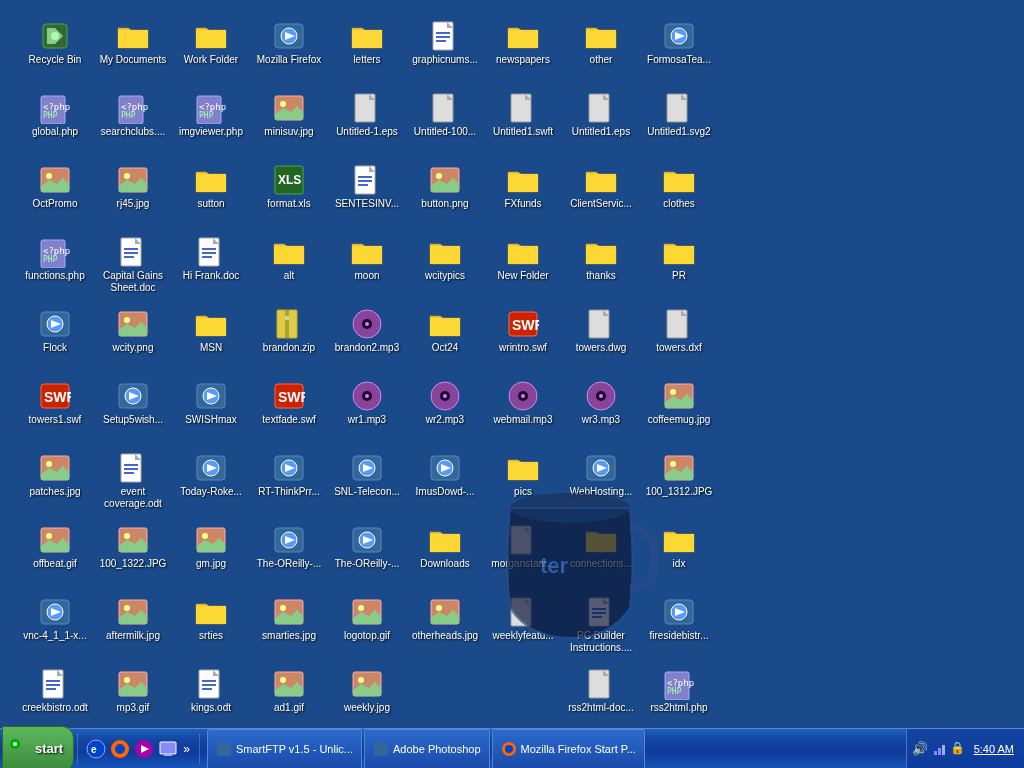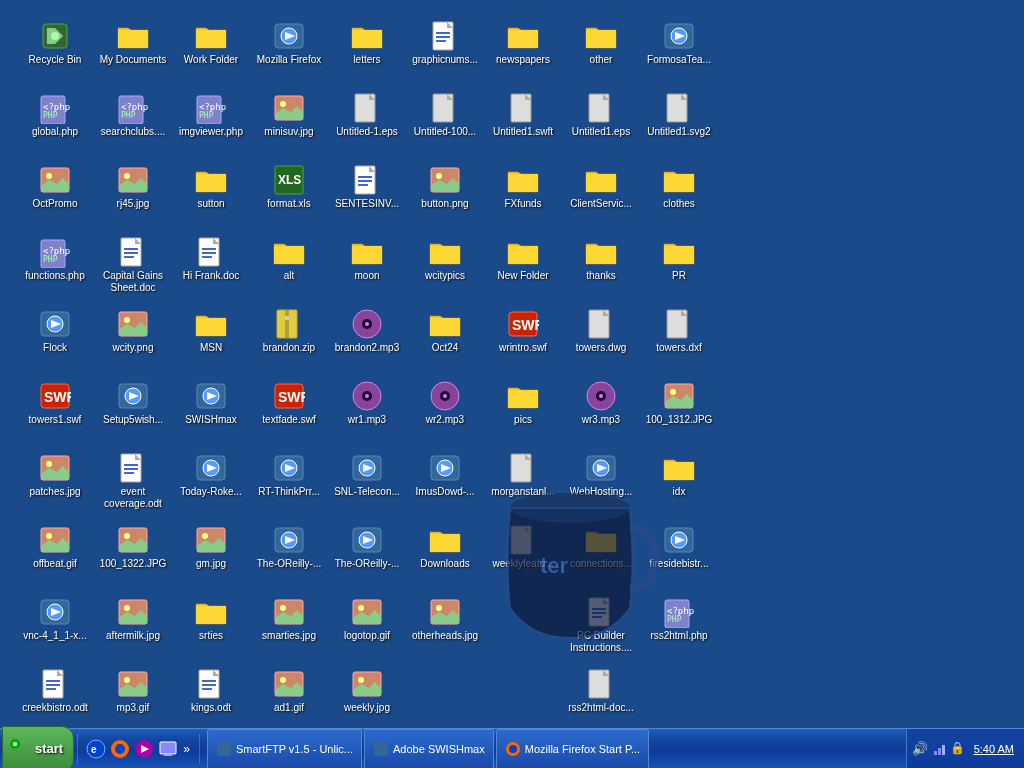--- a/index.html
+++ b/index.html
@@ -821,101 +821,111 @@
         <div class="icon-img">
           <svg width="32" height="32" viewBox="0 0 32 32">
             <rect x="2" y="4" width="28" height="24" rx="3" fill="#cc2200" stroke="#ff6644" stroke-width="1"></rect>
             <text x="5" y="22" fill="white" font-size="14" font-weight="bold" font-family="sans-serif">SWF</text>
           </svg>
         </div>
         <div class="icon-label">wrintro.swf</div>
       </div>
       <div class="icon">
         <div class="icon-img">
-          <svg width="32" height="28" viewBox="0 0 32 28">
-            <path d="M1,6 L1,26 L31,26 L31,8 L14,8 L11,6 Z" fill="#f0c040" stroke="#cc9900" stroke-width="0.5"></path>
-            <path d="M1,8 L31,8 L31,26 L1,26 Z" fill="#fdd835"></path>
-          </svg>
-        </div>
-        <div class="icon-label">pics</div>
-      </div>
-      <div class="icon">
-        <div class="icon-img">
-          <svg width="32" height="32" viewBox="0 0 32 32">
-            <rect x="4" y="2" width="20" height="28" rx="1" fill="#dddddd" stroke="#999999" stroke-width="1"></rect>
-            <path d="M18,2 L24,8 L18,8 Z" fill="#aaaaaa"></path>
-          </svg>
-        </div>
-        <div class="icon-label">morganstanl...</div>
-      </div>
-      <div class="icon">
-        <div class="icon-img">
-          <svg width="32" height="32" viewBox="0 0 32 32">
-            <rect x="4" y="2" width="20" height="28" rx="1" fill="#dddddd" stroke="#999999" stroke-width="1"></rect>
-            <path d="M18,2 L24,8 L18,8 Z" fill="#aaaaaa"></path>
-          </svg>
-        </div>
-        <div class="icon-label">weeklyfeatu...</div>
-      </div>
-      <div class="icon"></div>
-    </div>
-    <div style="display: flex; flex-direction: column; width: 78px;">
-      <div class="icon">
-        <div class="icon-img">
-          <svg width="32" height="28" viewBox="0 0 32 28">
-            <path d="M1,6 L1,26 L31,26 L31,8 L14,8 L11,6 Z" fill="#f0c040" stroke="#cc9900" stroke-width="0.5"></path>
-            <path d="M1,8 L31,8 L31,26 L1,26 Z" fill="#fdd835"></path>
-          </svg>
-        </div>
-        <div class="icon-label">other</div>
-      </div>
-      <div class="icon">
-        <div class="icon-img">
-          <svg width="32" height="32" viewBox="0 0 32 32">
-            <rect x="4" y="2" width="20" height="28" rx="1" fill="#dddddd" stroke="#999999" stroke-width="1"></rect>
-            <path d="M18,2 L24,8 L18,8 Z" fill="#aaaaaa"></path>
-          </svg>
-        </div>
-        <div class="icon-label">Untitled1.eps</div>
-      </div>
-      <div class="icon">
-        <div class="icon-img">
-          <svg width="32" height="28" viewBox="0 0 32 28">
-            <path d="M1,6 L1,26 L31,26 L31,8 L14,8 L11,6 Z" fill="#f0c040" stroke="#cc9900" stroke-width="0.5"></path>
-            <path d="M1,8 L31,8 L31,26 L1,26 Z" fill="#fdd835"></path>
-          </svg>
-        </div>
-        <div class="icon-label">ClientServic...</div>
-      </div>
-      <div class="icon">
-        <div class="icon-img">
-          <svg width="32" height="28" viewBox="0 0 32 28">
-            <path d="M1,6 L1,26 L31,26 L31,8 L14,8 L11,6 Z" fill="#f0c040" stroke="#cc9900" stroke-width="0.5"></path>
-            <path d="M1,8 L31,8 L31,26 L1,26 Z" fill="#fdd835"></path>
-          </svg>
-        </div>
-        <div class="icon-label">thanks</div>
-      </div>
-      <div class="icon">
-        <div class="icon-img">
-          <svg width="32" height="32" viewBox="0 0 32 32">
-            <rect x="4" y="2" width="20" height="28" rx="1" fill="#dddddd" stroke="#999999" stroke-width="1"></rect>
-            <path d="M18,2 L24,8 L18,8 Z" fill="#aaaaaa"></path>
-          </svg>
-        </div>
-        <div class="icon-label">towers.dwg</div>
-      </div>
-      <div class="icon">
-        <div class="icon-img">
           <svg width="32" height="32" viewBox="0 0 32 32">
             <rect x="2" y="2" width="28" height="28" rx="14" fill="#884499" stroke="#cc88ee" stroke-width="1"></rect>
             <circle cx="16" cy="16" r="5" fill="#220033"></circle>
             <circle cx="16" cy="16" r="2" fill="#cc88ee"></circle>
           </svg>
         </div>
+        <div class="icon-label">webmail.mp3</div>
+      </div>
+      <div class="icon">
+        <div class="icon-img">
+          <svg width="32" height="28" viewBox="0 0 32 28">
+            <path d="M1,6 L1,26 L31,26 L31,8 L14,8 L11,6 Z" fill="#f0c040" stroke="#cc9900" stroke-width="0.5"></path>
+            <path d="M1,8 L31,8 L31,26 L1,26 Z" fill="#fdd835"></path>
+          </svg>
+        </div>
+        <div class="icon-label">pics</div>
+      </div>
+      <div class="icon">
+        <div class="icon-img">
+          <svg width="32" height="32" viewBox="0 0 32 32">
+            <rect x="4" y="2" width="20" height="28" rx="1" fill="#dddddd" stroke="#999999" stroke-width="1"></rect>
+            <path d="M18,2 L24,8 L18,8 Z" fill="#aaaaaa"></path>
+          </svg>
+        </div>
+        <div class="icon-label">morganstanl...</div>
+      </div>
+      <div class="icon">
+        <div class="icon-img">
+          <svg width="32" height="32" viewBox="0 0 32 32">
+            <rect x="4" y="2" width="20" height="28" rx="1" fill="#dddddd" stroke="#999999" stroke-width="1"></rect>
+            <path d="M18,2 L24,8 L18,8 Z" fill="#aaaaaa"></path>
+          </svg>
+        </div>
+        <div class="icon-label">weeklyfeatu...</div>
+      </div>
+      <div class="icon"></div>
+    </div>
+    <div style="display: flex; flex-direction: column; width: 78px;">
+      <div class="icon">
+        <div class="icon-img">
+          <svg width="32" height="28" viewBox="0 0 32 28">
+            <path d="M1,6 L1,26 L31,26 L31,8 L14,8 L11,6 Z" fill="#f0c040" stroke="#cc9900" stroke-width="0.5"></path>
+            <path d="M1,8 L31,8 L31,26 L1,26 Z" fill="#fdd835"></path>
+          </svg>
+        </div>
+        <div class="icon-label">other</div>
+      </div>
+      <div class="icon">
+        <div class="icon-img">
+          <svg width="32" height="32" viewBox="0 0 32 32">
+            <rect x="4" y="2" width="20" height="28" rx="1" fill="#dddddd" stroke="#999999" stroke-width="1"></rect>
+            <path d="M18,2 L24,8 L18,8 Z" fill="#aaaaaa"></path>
+          </svg>
+        </div>
+        <div class="icon-label">Untitled1.eps</div>
+      </div>
+      <div class="icon">
+        <div class="icon-img">
+          <svg width="32" height="28" viewBox="0 0 32 28">
+            <path d="M1,6 L1,26 L31,26 L31,8 L14,8 L11,6 Z" fill="#f0c040" stroke="#cc9900" stroke-width="0.5"></path>
+            <path d="M1,8 L31,8 L31,26 L1,26 Z" fill="#fdd835"></path>
+          </svg>
+        </div>
+        <div class="icon-label">ClientServic...</div>
+      </div>
+      <div class="icon">
+        <div class="icon-img">
+          <svg width="32" height="28" viewBox="0 0 32 28">
+            <path d="M1,6 L1,26 L31,26 L31,8 L14,8 L11,6 Z" fill="#f0c040" stroke="#cc9900" stroke-width="0.5"></path>
+            <path d="M1,8 L31,8 L31,26 L1,26 Z" fill="#fdd835"></path>
+          </svg>
+        </div>
+        <div class="icon-label">thanks</div>
+      </div>
+      <div class="icon">
+        <div class="icon-img">
+          <svg width="32" height="32" viewBox="0 0 32 32">
+            <rect x="4" y="2" width="20" height="28" rx="1" fill="#dddddd" stroke="#999999" stroke-width="1"></rect>
+            <path d="M18,2 L24,8 L18,8 Z" fill="#aaaaaa"></path>
+          </svg>
+        </div>
+        <div class="icon-label">towers.dwg</div>
+      </div>
+      <div class="icon">
+        <div class="icon-img">
+          <svg width="32" height="32" viewBox="0 0 32 32">
+            <rect x="2" y="2" width="28" height="28" rx="14" fill="#884499" stroke="#cc88ee" stroke-width="1"></rect>
+            <circle cx="16" cy="16" r="5" fill="#220033"></circle>
+            <circle cx="16" cy="16" r="2" fill="#cc88ee"></circle>
+          </svg>
+        </div>
         <div class="icon-label">wr3.mp3</div>
       </div>
       <div class="icon">
         <div class="icon-img">
           <svg width="32" height="32" viewBox="0 0 32 32">
             <rect x="2" y="4" width="28" height="24" rx="3" fill="#336699" stroke="#5588bb" stroke-width="1"></rect>
             <circle cx="16" cy="16" r="8" fill="#5599ff" stroke="white" stroke-width="1"></circle>
             <polygon points="12,12 22,16 12,20" fill="white"></polygon>
           </svg>
         </div>
@@ -992,20 +1002,30 @@
         <div class="icon-label">PR</div>
       </div>
       <div class="icon">
         <div class="icon-img">
           <svg width="32" height="32" viewBox="0 0 32 32">
             <rect x="4" y="2" width="20" height="28" rx="1" fill="#dddddd" stroke="#999999" stroke-width="1"></rect>
             <path d="M18,2 L24,8 L18,8 Z" fill="#aaaaaa"></path>
           </svg>
         </div>
         <div class="icon-label">towers.dxf</div>
+      </div>
+      <div class="icon">
+        <div class="icon-img">
+          <svg width="32" height="32" viewBox="0 0 32 32">
+            <rect x="2" y="4" width="28" height="24" rx="2" fill="#cc8866" stroke="#ffaaaa" stroke-width="1"></rect>
+            <circle cx="10" cy="12" r="3" fill="#ffff88"></circle>
+            <path d="M2,22 L10,16 L18,20 L24,14 L30,20 L30,28 L2,28 Z" fill="#88cc88"></path>
+          </svg>
+        </div>
+        <div class="icon-label">coffeemug.jpg</div>
       </div>
       <div class="icon">
         <div class="icon-img">
           <svg width="32" height="32" viewBox="0 0 32 32">
             <rect x="2" y="4" width="28" height="24" rx="2" fill="#cc8866" stroke="#ffaaaa" stroke-width="1"></rect>
             <circle cx="10" cy="12" r="3" fill="#ffff88"></circle>
             <path d="M2,22 L10,16 L18,20 L24,14 L30,20 L30,28 L2,28 Z" fill="#88cc88"></path>
           </svg>
         </div>
         <div class="icon-label">100_1312.JPG</div>
@@ -1102,21 +1122,21 @@
           </svg>
         </span>
         <span style="overflow:hidden;text-overflow:ellipsis;">SmartFTP v1.5 - Unlic...</span>
       </div>
       <div class="taskbar-item">
         <span>
           <svg width="16" height="16" viewBox="0 0 16 16">
             <rect x="1" y="1" width="14" height="14" rx="2" fill="#336699"></rect>
           </svg>
         </span>
-        <span style="overflow:hidden;text-overflow:ellipsis;">Adobe SWISHmax</span>
+        <span style="overflow:hidden;text-overflow:ellipsis;">Adobe Photoshop</span>
       </div>
       <div class="taskbar-item">
         <span>
           <svg width="16" height="16" viewBox="0 0 16 16">
             <circle cx="8" cy="8" r="7" fill="#ff6600"></circle>
             <circle cx="8" cy="8" r="4" fill="#0044cc"></circle>
           </svg>
         </span>
         <span style="overflow:hidden;text-overflow:ellipsis;">Mozilla Firefox Start P...</span>
       </div>

